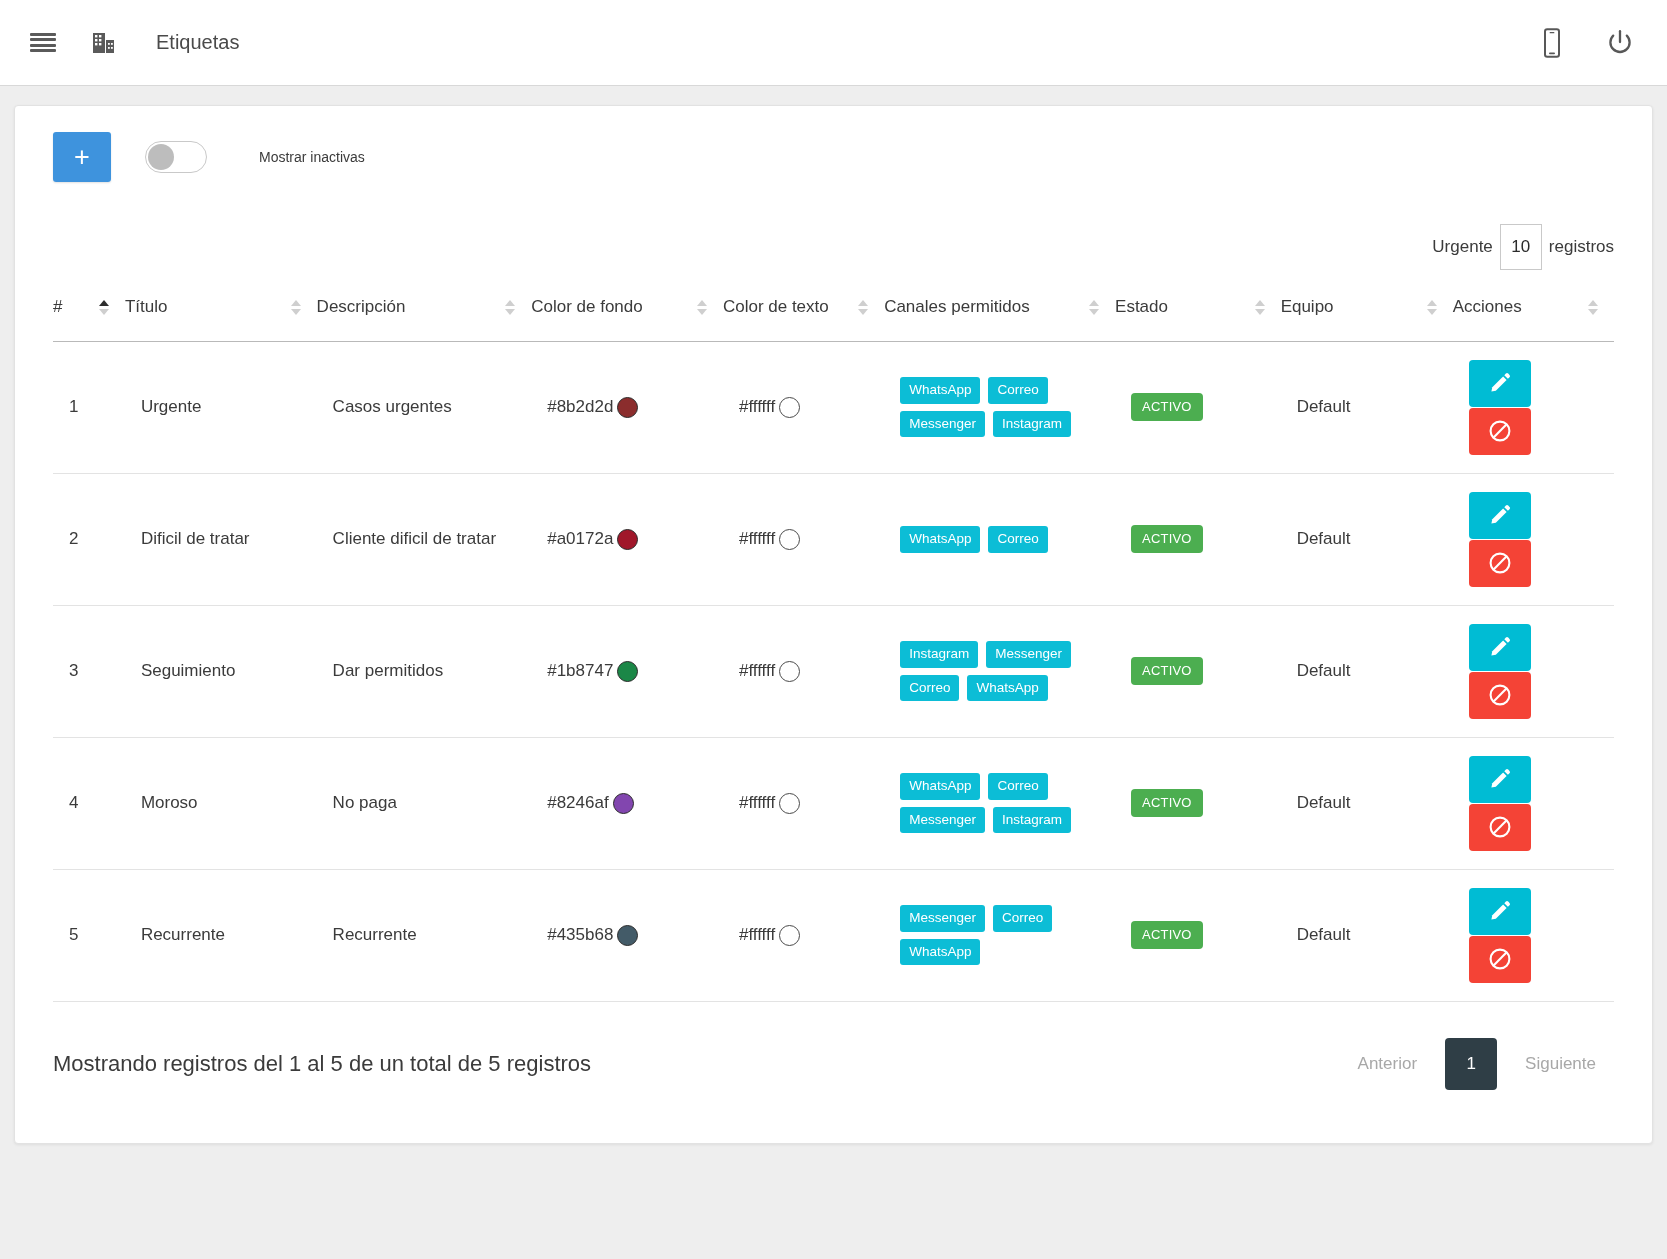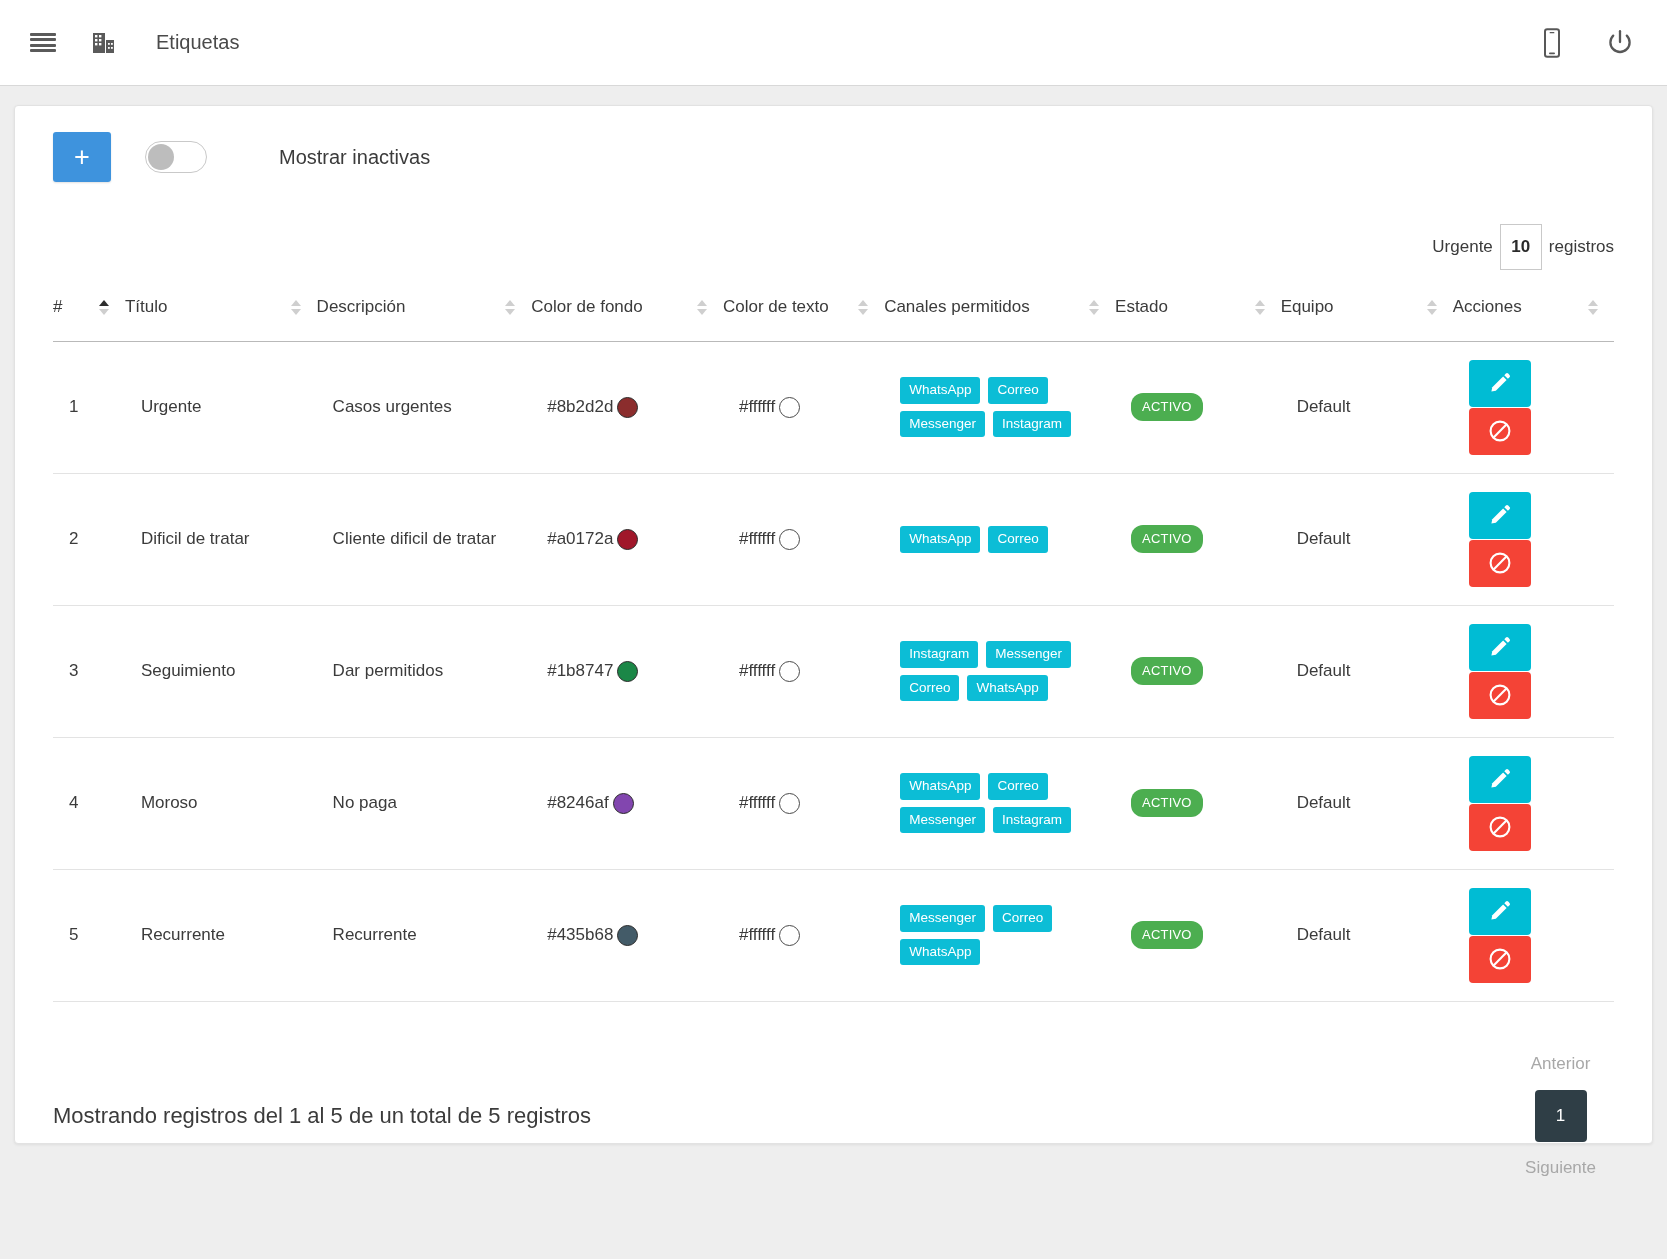--- a/index.html
+++ b/index.html
@@ -83,42 +83,41 @@
     background: #ffffff;
     position: relative;
     cursor: pointer;
   }
   .switch .knob {
     position: absolute; left: 2px; top: 2px;
     width: 26px; height: 26px; border-radius: 50%;
     background: #bdbdbd;
   }
   .switch-label {
-    margin-left: 72px;
-    font-size: 20px;
+    margin-left: 52px;
+    font-size: 14px;
     color: #3b3b3b;
   }
 
   
   .length-row {
     display: flex; justify-content: flex-end; align-items: center;
     margin-top: 42px;
     font-size: 17px; color: #3b3b3b;
   }
   .length-select {
     border: 1px solid #c9c9c9;
     background: #fff;
     height: 46px;
     min-width: 42px;
     padding: 0 8px;
     margin: 0 7px;
     display: flex; align-items: center; justify-content: center;
     font-size: 17px; color: #2b2b2b;
     cursor: pointer;
-    font-weight: bold;
   }
 
   
   table.dt { width: 100%; border-collapse: collapse; margin-top: 26px; table-layout: fixed; }
   table.dt thead th {
     border-bottom: 1px solid #b9b9b9;
     padding: 0 0 22px 0;
     vertical-align: middle;
     text-align: left;
     font-weight: 400;
@@ -172,42 +171,42 @@
     white-space: nowrap;
     cursor: pointer;
   }
 
   .badge-estado {
     display: inline-block;
     background: #4cae50;
     color: #ffffff;
     font-size: 13px;
     padding: 7px 11px 8px 11px;
-    border-radius: 12px;
+    border-radius: 4px;
     line-height: 1;
     letter-spacing: .2px;
   }
 
   .actions { display: flex; flex-direction: column; align-items: flex-start; gap: 0; }
   .act-btn {
     width: 62px; height: 47px;
     display: flex; align-items: center; justify-content: center;
     border-radius: 4px;
     cursor: pointer;
   }
   .act-edit { background: #00bcd4; margin-bottom: 1px; }
   .act-block { background: #f44336; }
 
   
   .tfooter {
     display: flex; align-items: center; justify-content: space-between;
     margin-top: 36px;
   }
   .info { font-size: 22px; color: #3b3b3b; }
-  .pager { display: flex; align-items: center; gap: 0; flex-direction: column; }
+  .pager { display: flex; align-items: center; gap: 0; }
   .pg {
     font-size: 17px; color: #a8a8a8;
     padding: 0 18px; height: 52px;
     display: flex; align-items: center;
     cursor: pointer; background: transparent;
   }
   .pg.active {
     background: #2f3e46; color: #ffffff;
     border-radius: 4px; min-width: 52px;
     justify-content: center; padding: 0 14px;

